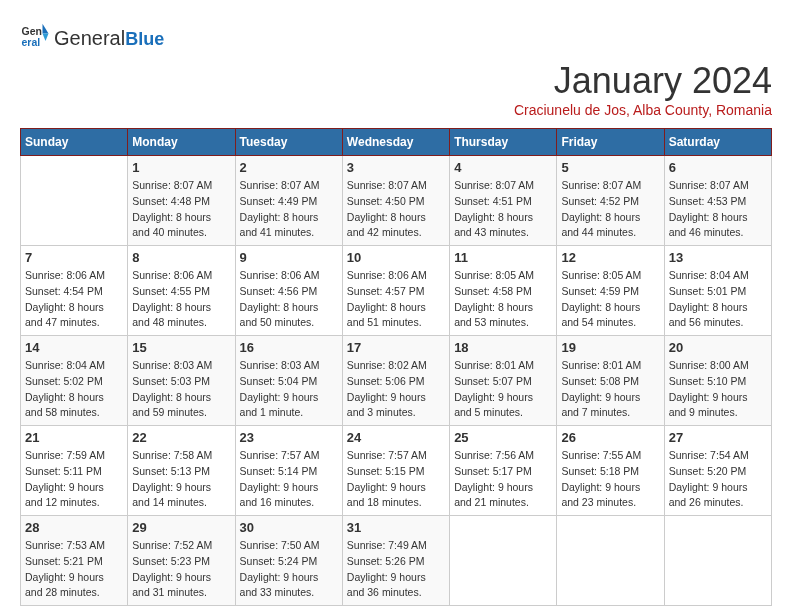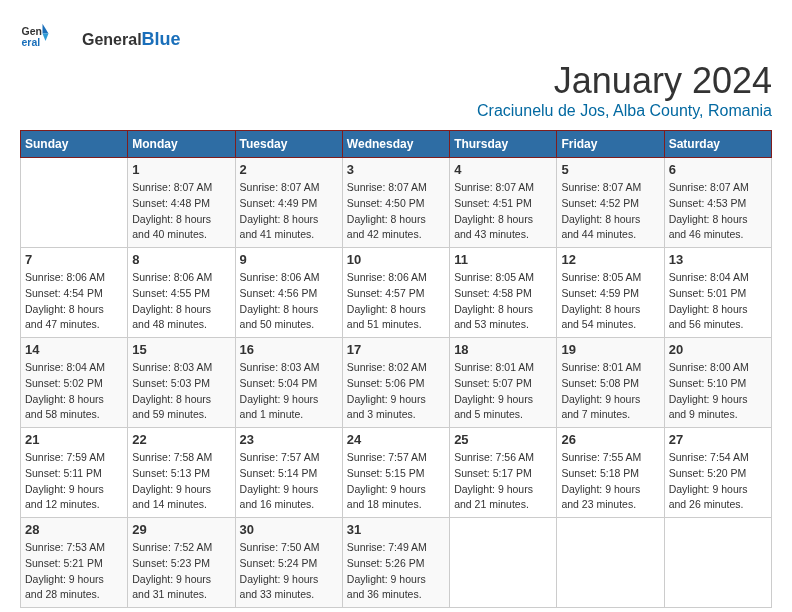--- a/index.html
+++ b/index.html
@@ -28,22 +28,22 @@
     .title-section {
       text-align: right;
     }
     .month-title {
       font-size: 36px;
       color: #333;
       font-weight: normal;
       margin-top: 40px;
     }
     .subtitle {
-      font-size: 16px;
-      color: #0369a1;
+      font-size: 14px;
+      color: #b91c1c;
     }
     table {
       width: 100%;
       border-collapse: collapse;
       font-size: 11px;
     }
     thead tr th {
       background-color: #2e6da4;
       color: #fff;
       padding: 6px 4px;
@@ -84,21 +84,21 @@
 
 <div class="header-section">
   <div class="logo">
     <svg class="logo-icon" viewBox="0 0 40 40">
       <text x="2" y="20" font-size="14" font-weight="bold" fill="#333">Gen</text>
       <text x="2" y="34" font-size="14" font-weight="bold" fill="#1a6fba">eral</text>
       <polygon points="30,5 38,18 30,18" fill="#1a6fba"></polygon>
       <polygon points="30,18 38,18 34,28" fill="#2e9bd6"></polygon>
     </svg>
     <div>
-      <div><span style="font-size:16px;font-weight:bold;color:#333;margin-left:28px;">General</span><span style="font-size:18px;font-weight:bold;color:#1a6fba;">Blue</span></div>
+      <div><span style="font-size:20px;font-weight:normal;color:#333;">General</span><span style="font-size:18px;font-weight:bold;color:#1a6fba;">Blue</span></div>
     </div>
   </div>
   <div class="title-section">
     <div class="month-title">January 2024</div>
     <div class="subtitle">Craciunelu de Jos, Alba County, Romania</div>
   </div>
 </div>
 
 <table>
   <thead>

